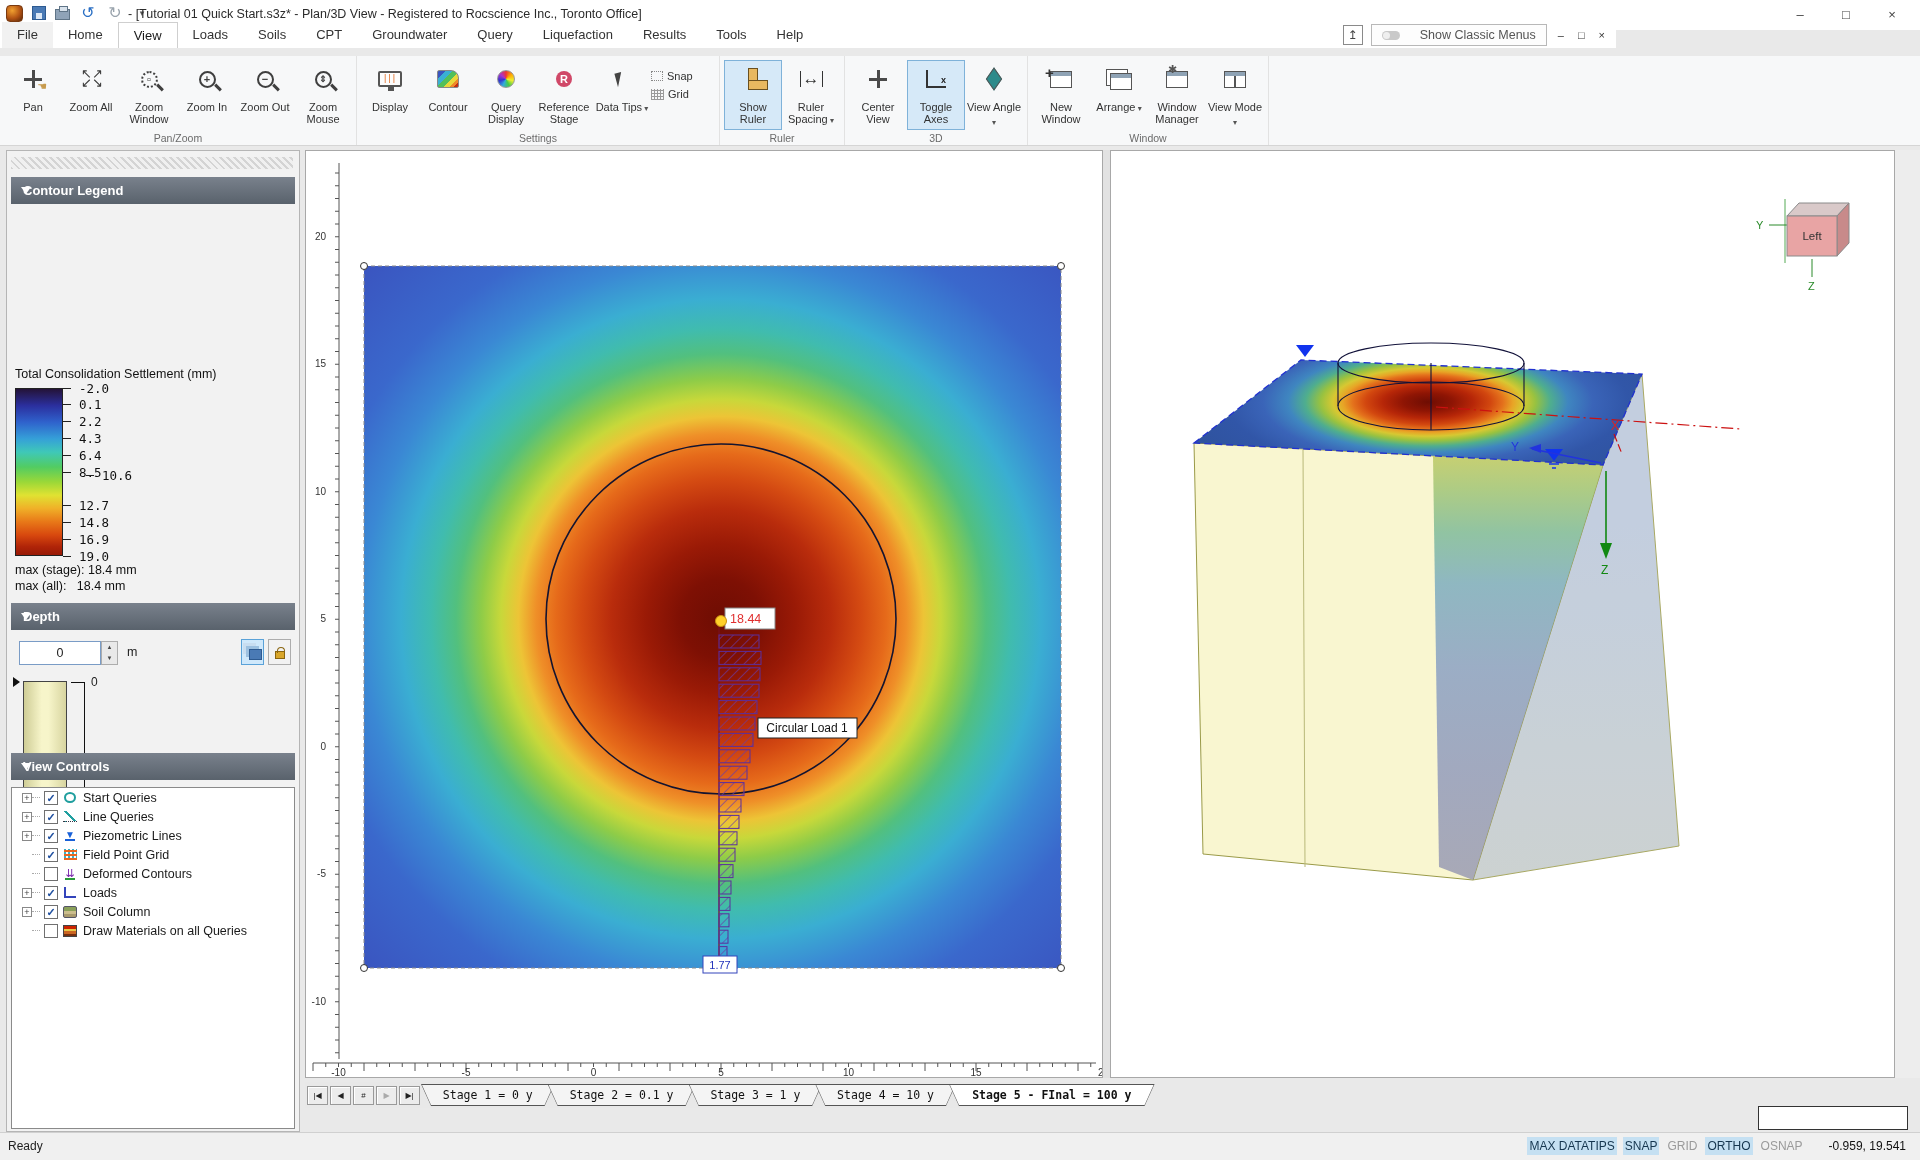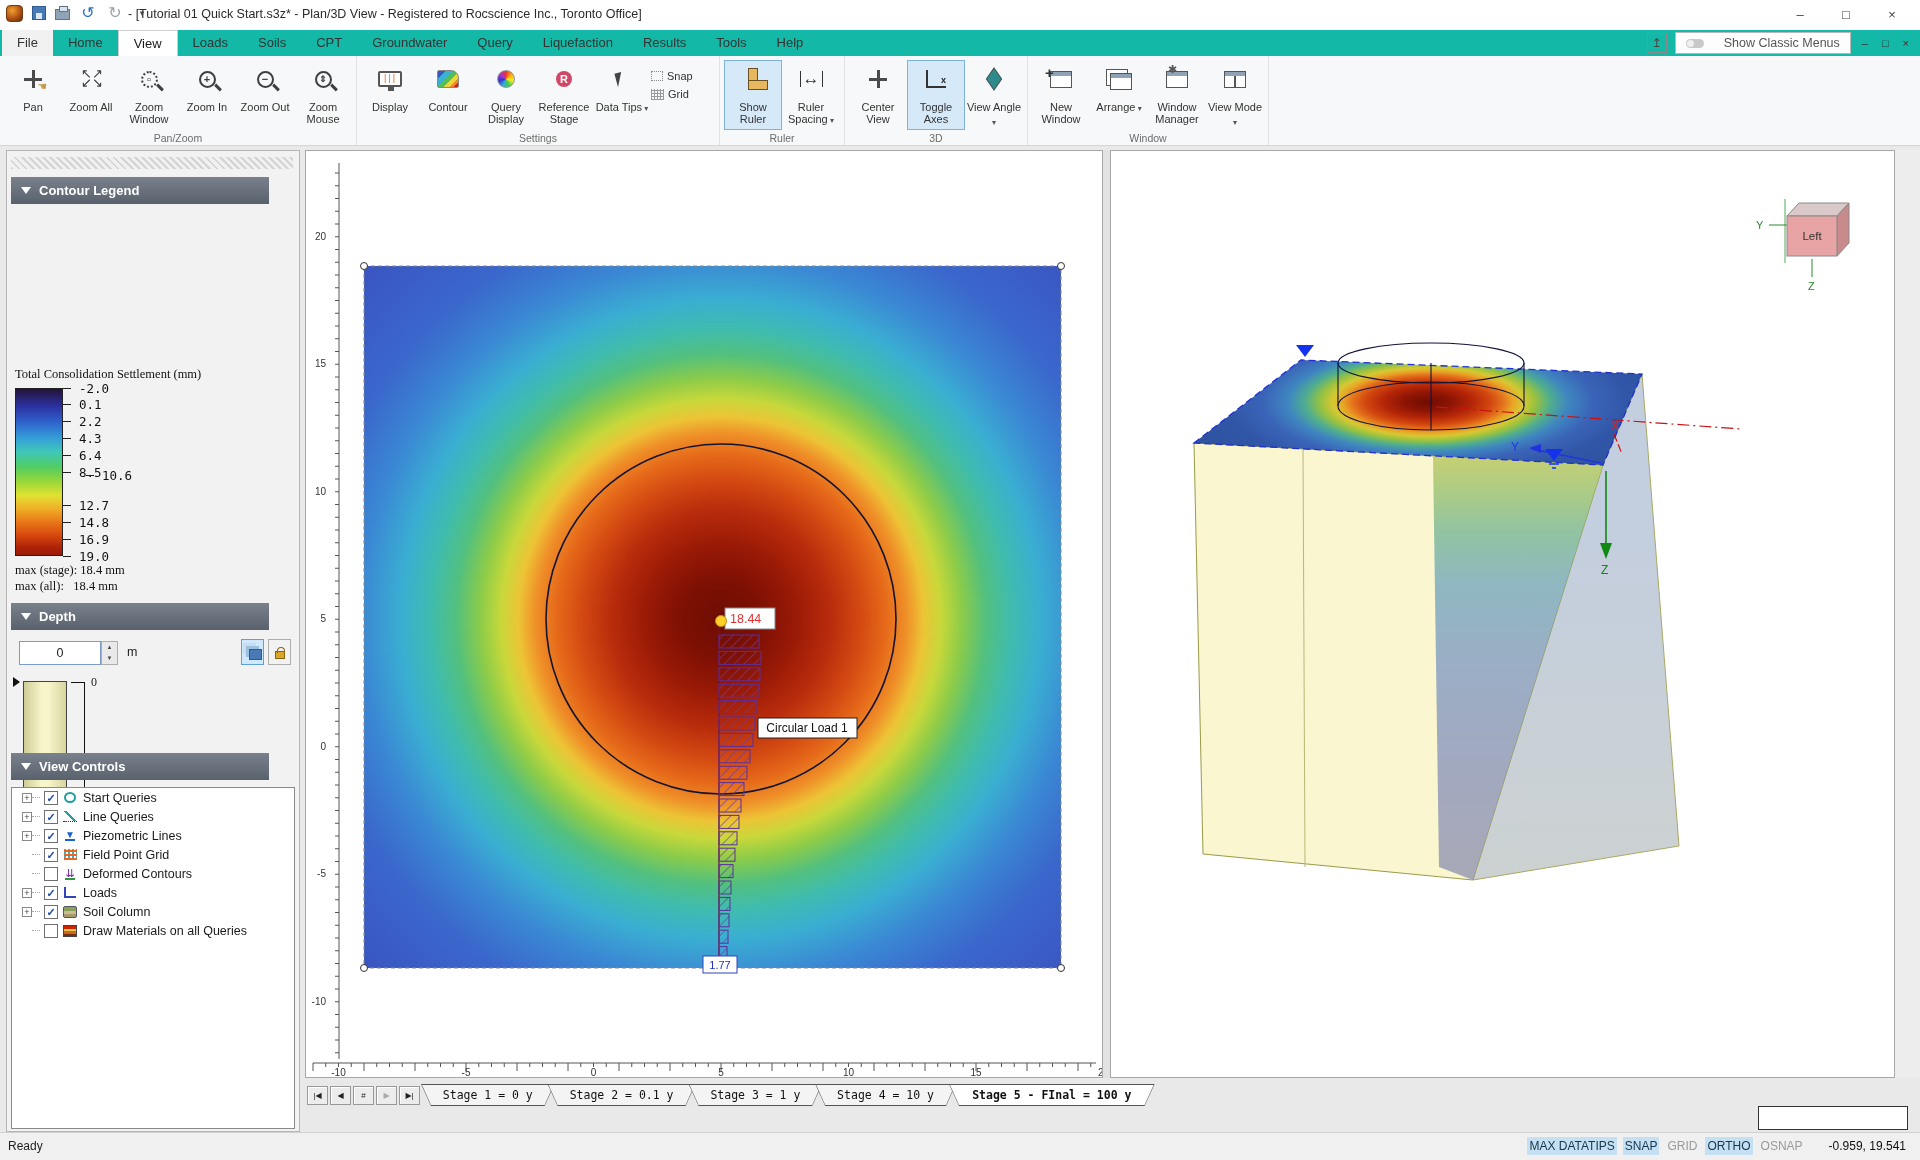--- a/index.html
+++ b/index.html
@@ -15,21 +15,21 @@
   #save-ic::after { content:""; position:absolute; left:3px; top:6px; width:6px; height:6px; background:#dce8f5; }
   #print-ic { width:15px; height:11px; background:#8fa3b8; border:1px solid #5f7487; position:relative; margin-top:3px; }
   #print-ic::before { content:""; position:absolute; left:3px; top:-4px; width:7px; height:4px; background:#d8e2ec; border:1px solid #5f7487; }
   .undo { color:#2a6fc4; font-size:16px; line-height:16px; }
   .redo { color:#9aa4ad; font-size:16px; line-height:16px; }
   #win-title { position:absolute; left:128px; top:7px; font-size:12.5px; color:#2b2b2b; }
   #search-box { position:absolute; left:727px; top:4px; width:462px; height:22px; border:1px solid #c3c3c3; background:#fff; font-size:12px; color:#8a8a8a; padding:0 7px; font-family:"Liberation Sans",sans-serif; }
   .wctl { position:absolute; top:0; width:44px; height:29px; text-align:center; line-height:29px; font-size:13px; color:#444; }
 
   
-  #menubar { position:absolute; left:0; top:30px; width:1920px; height:26px; background:#14b8a6; }
+  #menubar { position:absolute; left:0; top:22px; width:1616px; height:26px; background:#ffffff; }
   #menu-items { position:absolute; left:2px; top:0; height:26px; display:flex; }
   .menu-item { padding:5px 15px 4px; font-size:13px; color:#333; }
   .menu-item.file { background:#f1f1f1; }
   .menu-item.active { background:#fff; border:1px solid #cfcfcf; border-bottom:none; color:#1a1a1a; }
   #menu-right { position:absolute; right:8px; top:2px; display:flex; align-items:center; gap:8px; }
   #pin-btn { width:20px; height:20px; border:1px solid #8a8a8a; text-align:center; line-height:18px; font-size:12px; color:#444; }
   #classic-btn { height:22px; border:1px solid #b8b8b8; background:#fdfdfd; display:flex; align-items:center; gap:20px; padding:0 10px; font-size:12.5px; color:#555; }
   .toggle-pill { width:18px; height:9px; border-radius:5px; background:#c9c9c9; position:relative; }
   .toggle-pill::after { content:""; position:absolute; left:1px; top:1px; width:7px; height:7px; border-radius:50%; background:#efefef; }
   .mini-ctl { font-size:11px; color:#333; padding:0 3px; }
@@ -74,23 +74,23 @@
   .i-win { width:22px; height:17px; border:1.5px solid #555; background:#fff; position:relative; }
   .i-win::before { content:""; position:absolute; left:0; top:0; right:0; height:4px; background:#8fa3b5; }
   .i-win.plus::after { content:"+"; position:absolute; left:-6px; top:-8px; font-size:15px; font-weight:bold; color:#333; }
   .i-win.stack { box-shadow:-4px -4px 0 -1px #fff, -4px -4px 0 0 #555; margin-left:4px; margin-top:4px; }
   .i-win.gear::after { content:"✱"; position:absolute; left:1px; top:-9px; font-size:11px; color:#555; }
   .i-win.split::after { content:""; position:absolute; left:9px; top:4px; bottom:0; width:1.5px; background:#555; }
 
   
   #left-panel { position:absolute; left:6px; top:150px; width:294px; height:982px; background:#f2f2f2; border:1px solid #b5b5b5; }
   #drag-hatch { position:absolute; left:4px; top:6px; width:282px; height:12px; background:repeating-linear-gradient(45deg,#d4d4d4 0 2px,#f0f0f0 2px 5px); }
-  .phdr { position:absolute; left:4px; width:258px; height:27px; background:linear-gradient(#79818c,#59626c); color:#fff; font-weight:bold; font-size:13px; line-height:27px; padding-left:28px; }
+  .phdr { position:absolute; left:4px; width:284px; height:27px; background:linear-gradient(#79818c,#59626c); color:#fff; font-weight:bold; font-size:13px; line-height:27px; padding-left:12px; }
   .phdr .tri { position:absolute; left:10px; top:10px; width:0; height:0; border-left:5px solid transparent; border-right:5px solid transparent; border-top:7px solid #fff; }
-  .mono { font-family:Liberation Serif, serif; }
+  .mono { font-family:Liberation Sans, sans-serif; }
   #legend-sub { position:absolute; left:8px; top:216px; font-size:12.5px; color:#111; }
   #legend-bar { position:absolute; left:8px; top:237px; width:48px; height:168px; border:1px solid #222;
      background:linear-gradient(#241338 0%,#2b2f9e 10%,#2f62cc 20%,#35a0d8 30%,#3fc8b8 38%,#52cc62 47%,#9ad838 56%,#e0e232 64%,#f0b028 72%,#e87818 80%,#d8480e 88%,#b02408 95%,#981a06 100%); }
   #legend-ticks { position:absolute; left:56px; top:237px; width:120px; height:168px; }
   .ltick { position:absolute; left:0; height:12px; display:flex; align-items:center; }
   .ltick .tkline { width:8px; height:1px; background:#222; margin-right:8px; }
   .ltick .tkval { font-family:"DejaVu Sans Mono",monospace; font-size:12.5px; color:#111; }
   .maxline { position:absolute; left:8px; font-size:12.5px; color:#111; white-space:pre; }
 
   #depth-input-row { position:absolute; left:12px; top:490px; height:26px; }

